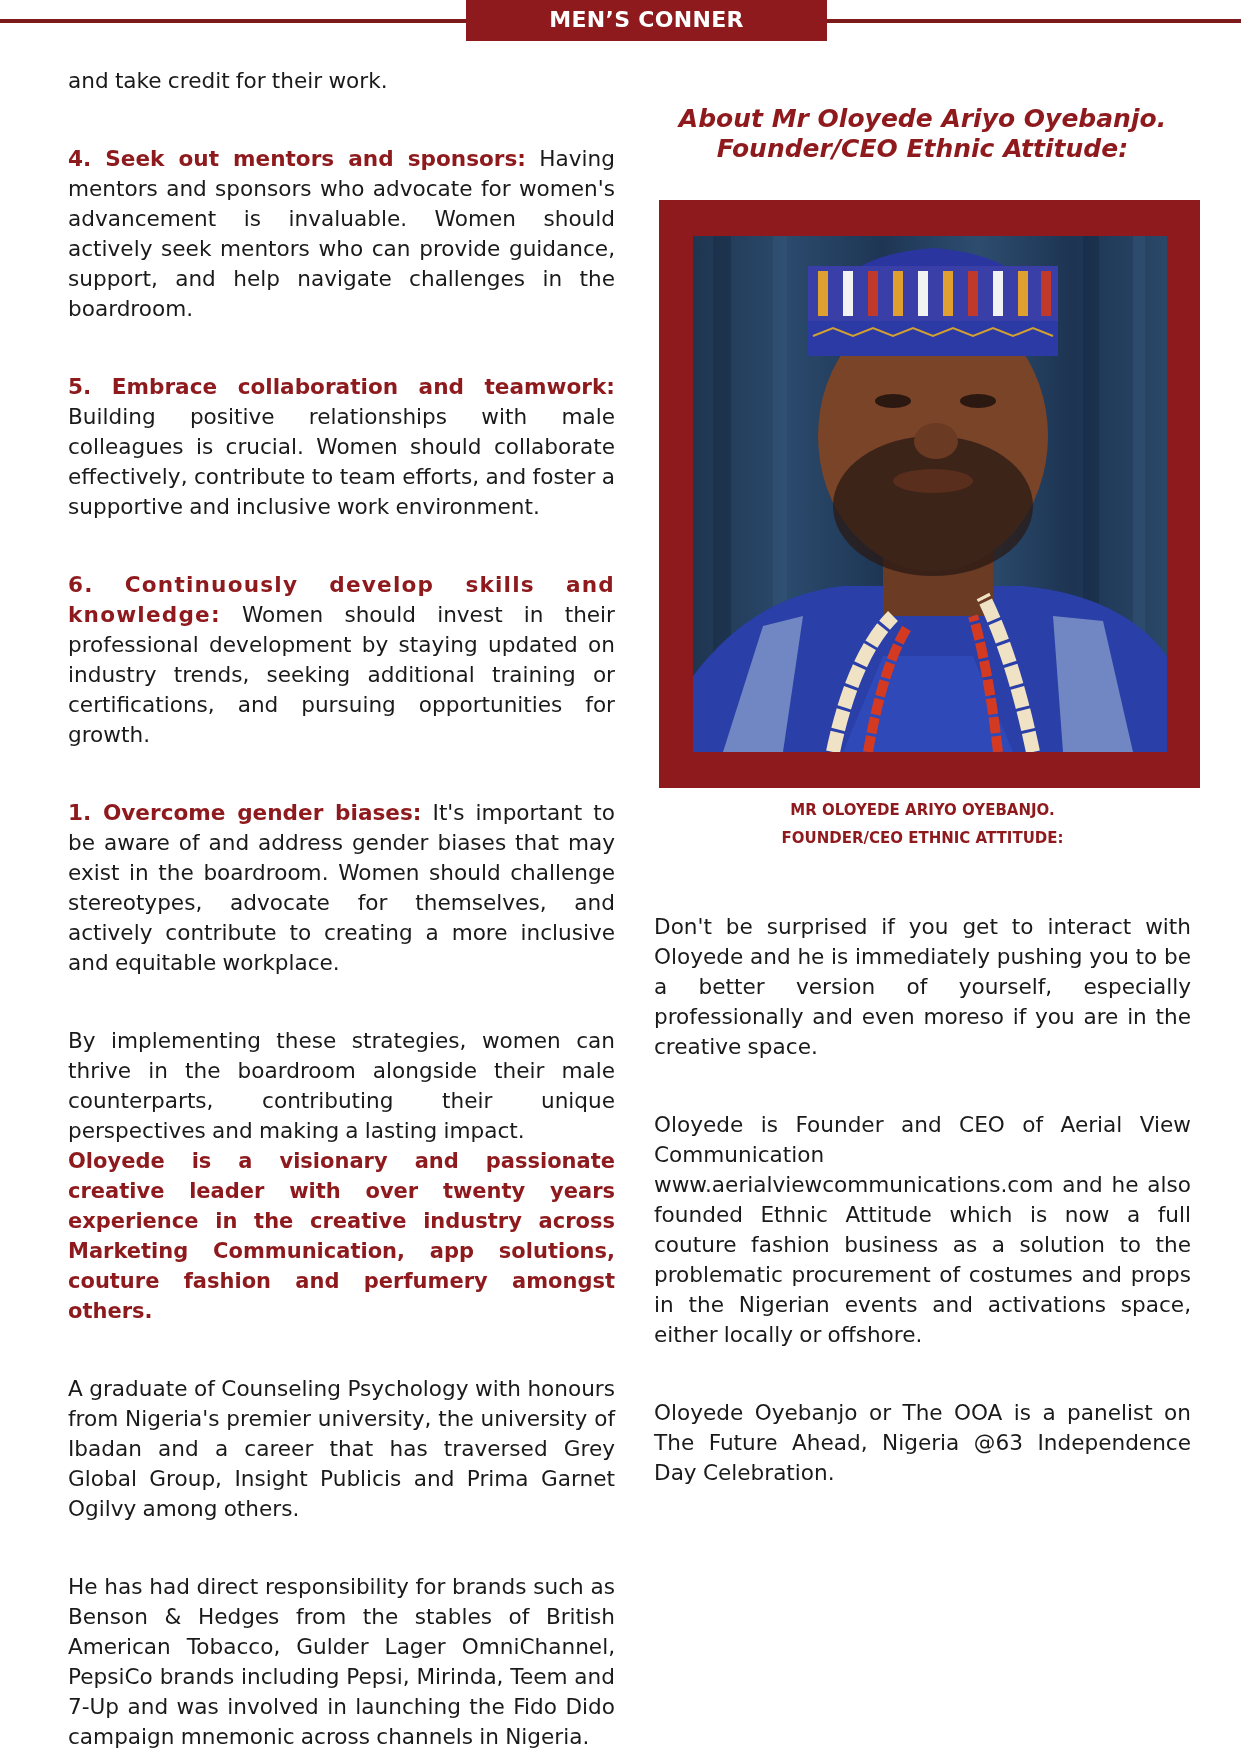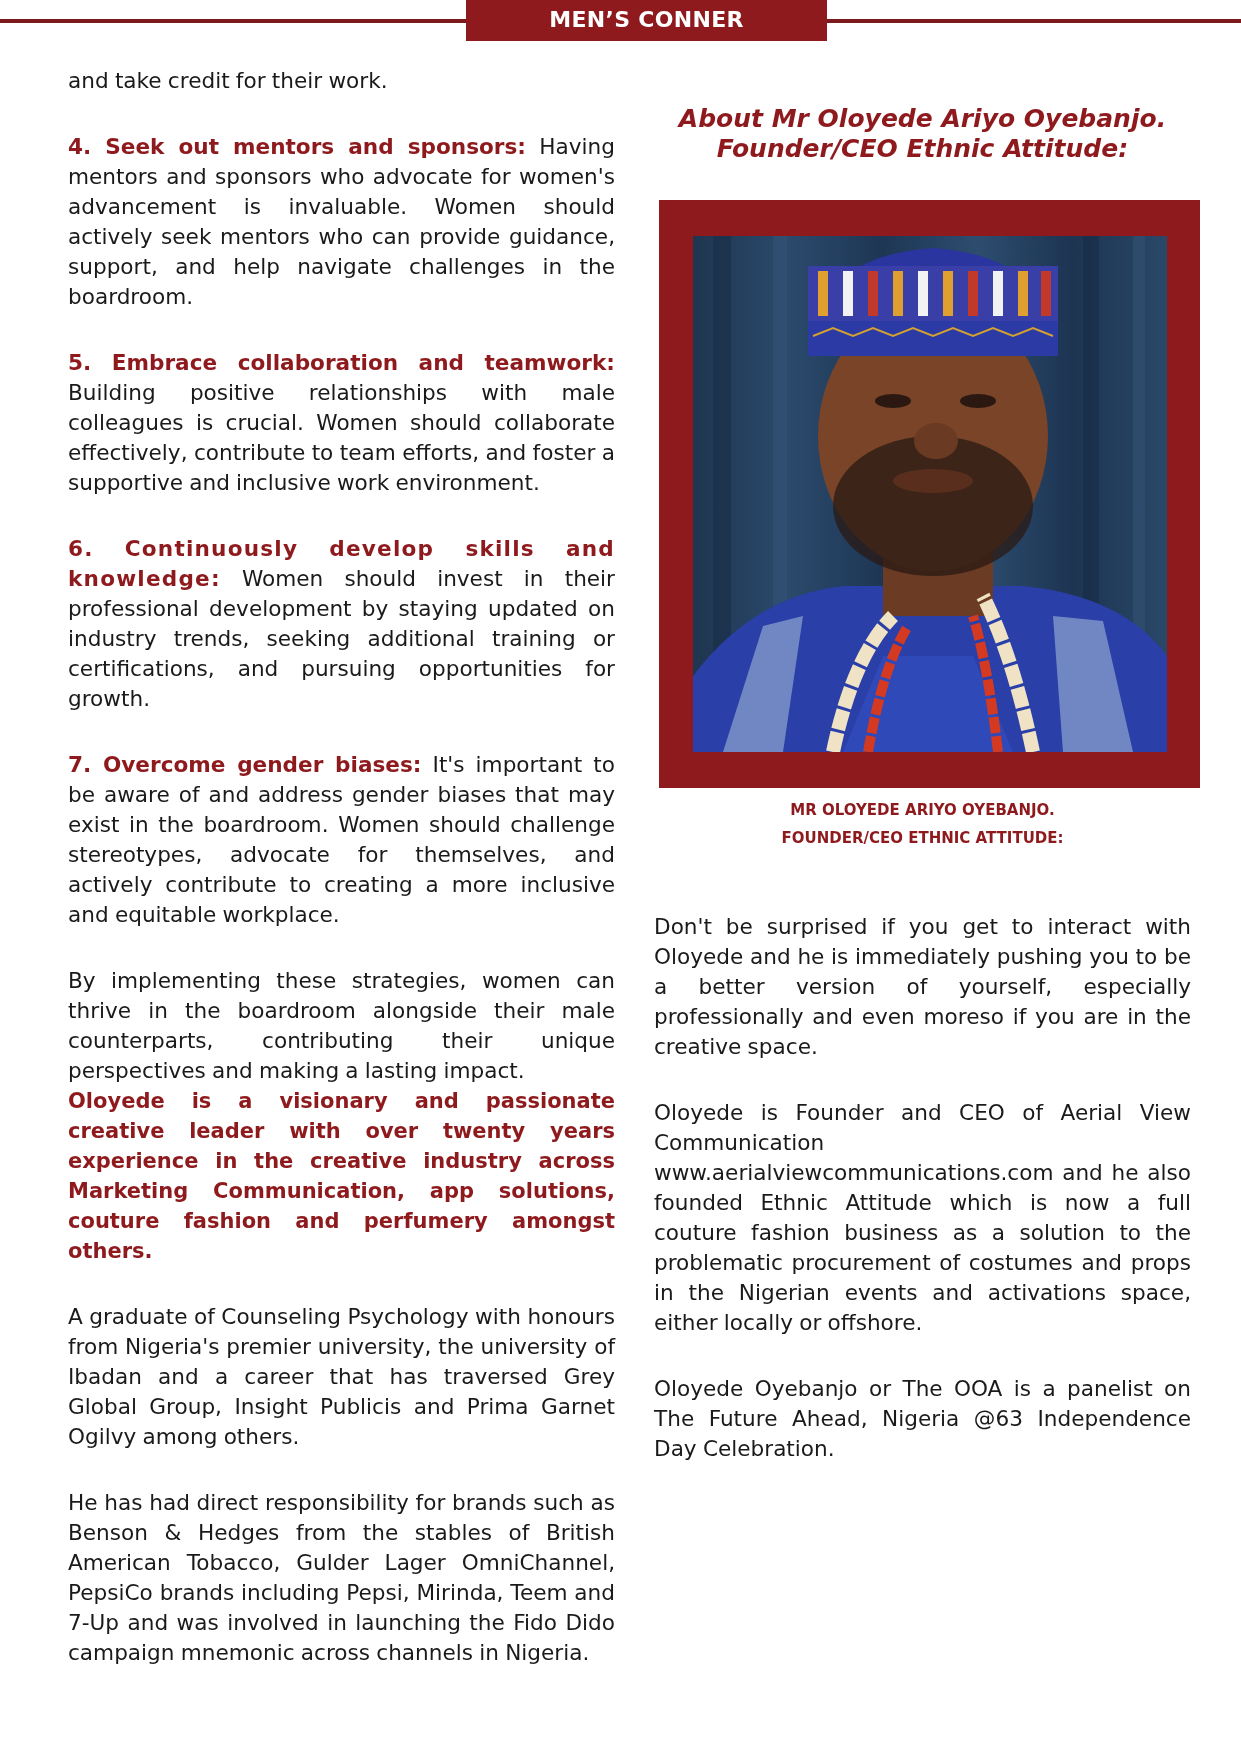--- a/index.html
+++ b/index.html
@@ -13,21 +13,21 @@
       position: absolute; left: 466px; top: 0; width: 361px; height: 41px;
       background: #8e1a1d; color: #ffffff; font-weight: bold;
       font-size: 22px; letter-spacing: 0.3px; text-align: center; line-height: 40px;
     }
 
     .col { position: absolute; }
     .col.left { left: 68px; top: 66px; width: 547px; }
     .col.right { left: 654px; width: 537px; }
 
     p { font-size: 21.6px; line-height: 30px; text-align: justify; text-align-last: left; word-spacing: -0.6px; }
-    p + p { margin-top: 36px; }
+    p + p { margin-top: 48px; }
     .red { color: #8e1a1d; font-weight: bold; }
     p.tight-top { margin-top: 0 !important; }
     p.redpara { color: #8e1a1d; font-weight: bold; font-size: 21px; }
 
     .about-title {
       position: absolute; left: 654px; top: 104px; width: 537px;
       text-align: center; color: #8e1a1d; font-weight: bold; font-size: 25px; line-height: 30px; font-style: italic;
     }
     .photo-frame {
       position: absolute; left: 659px; top: 200px; width: 541px; height: 588px;
@@ -68,21 +68,21 @@
 
   <p>
     <span class="red">5. Embrace collaboration and teamwork:</span><span> Building positive relationships with male colleagues is crucial. Women should collaborate effectively, contribute to team efforts, and foster a supportive and inclusive work environment.</span>
   </p>
 
   <p>
     <span class="red" style="letter-spacing:1.2px;">6. Continuously develop skills and knowledge:</span><span> Women should invest in their professional development by staying updated on industry trends, seeking additional training or certifications, and pursuing opportunities for growth.</span>
   </p>
 
   <p>
-    <span class="red">7. Overcome gender biases:</span><span> It's important to be aware of and address gender biases that may exist in the boardroom. Women should challenge stereotypes, advocate for themselves, and actively contribute to creating a more inclusive and equitable workplace.</span>
+    <span class="red">1. Overcome gender biases:</span><span> It's important to be aware of and address gender biases that may exist in the boardroom. Women should challenge stereotypes, advocate for themselves, and actively contribute to creating a more inclusive and equitable workplace.</span>
   </p>
 
   <p>By implementing these strategies, women can thrive in the boardroom alongside their male counterparts, contributing their unique perspectives and making a lasting impact.</p>
   <p class="redpara tight-top">Oloyede is a visionary and passionate creative leader with over twenty years experience in the creative industry across Marketing Communication, app solutions, couture fashion and perfumery amongst others.</p>
 
   <p>A graduate of Counseling Psychology with honours from Nigeria's premier university, the university of Ibadan and a career that has traversed Grey Global Group, Insight Publicis and Prima Garnet Ogilvy among others.</p>
   <p>He has had direct responsibility for brands such as Benson &amp; Hedges from the stables of British American Tobacco, Gulder Lager OmniChannel, PepsiCo brands including Pepsi, Mirinda, Teem and 7-Up and was involved in launching the Fido Dido campaign mnemonic across channels in Nigeria.</p>
 </div>
 
 <div class="about-title">

